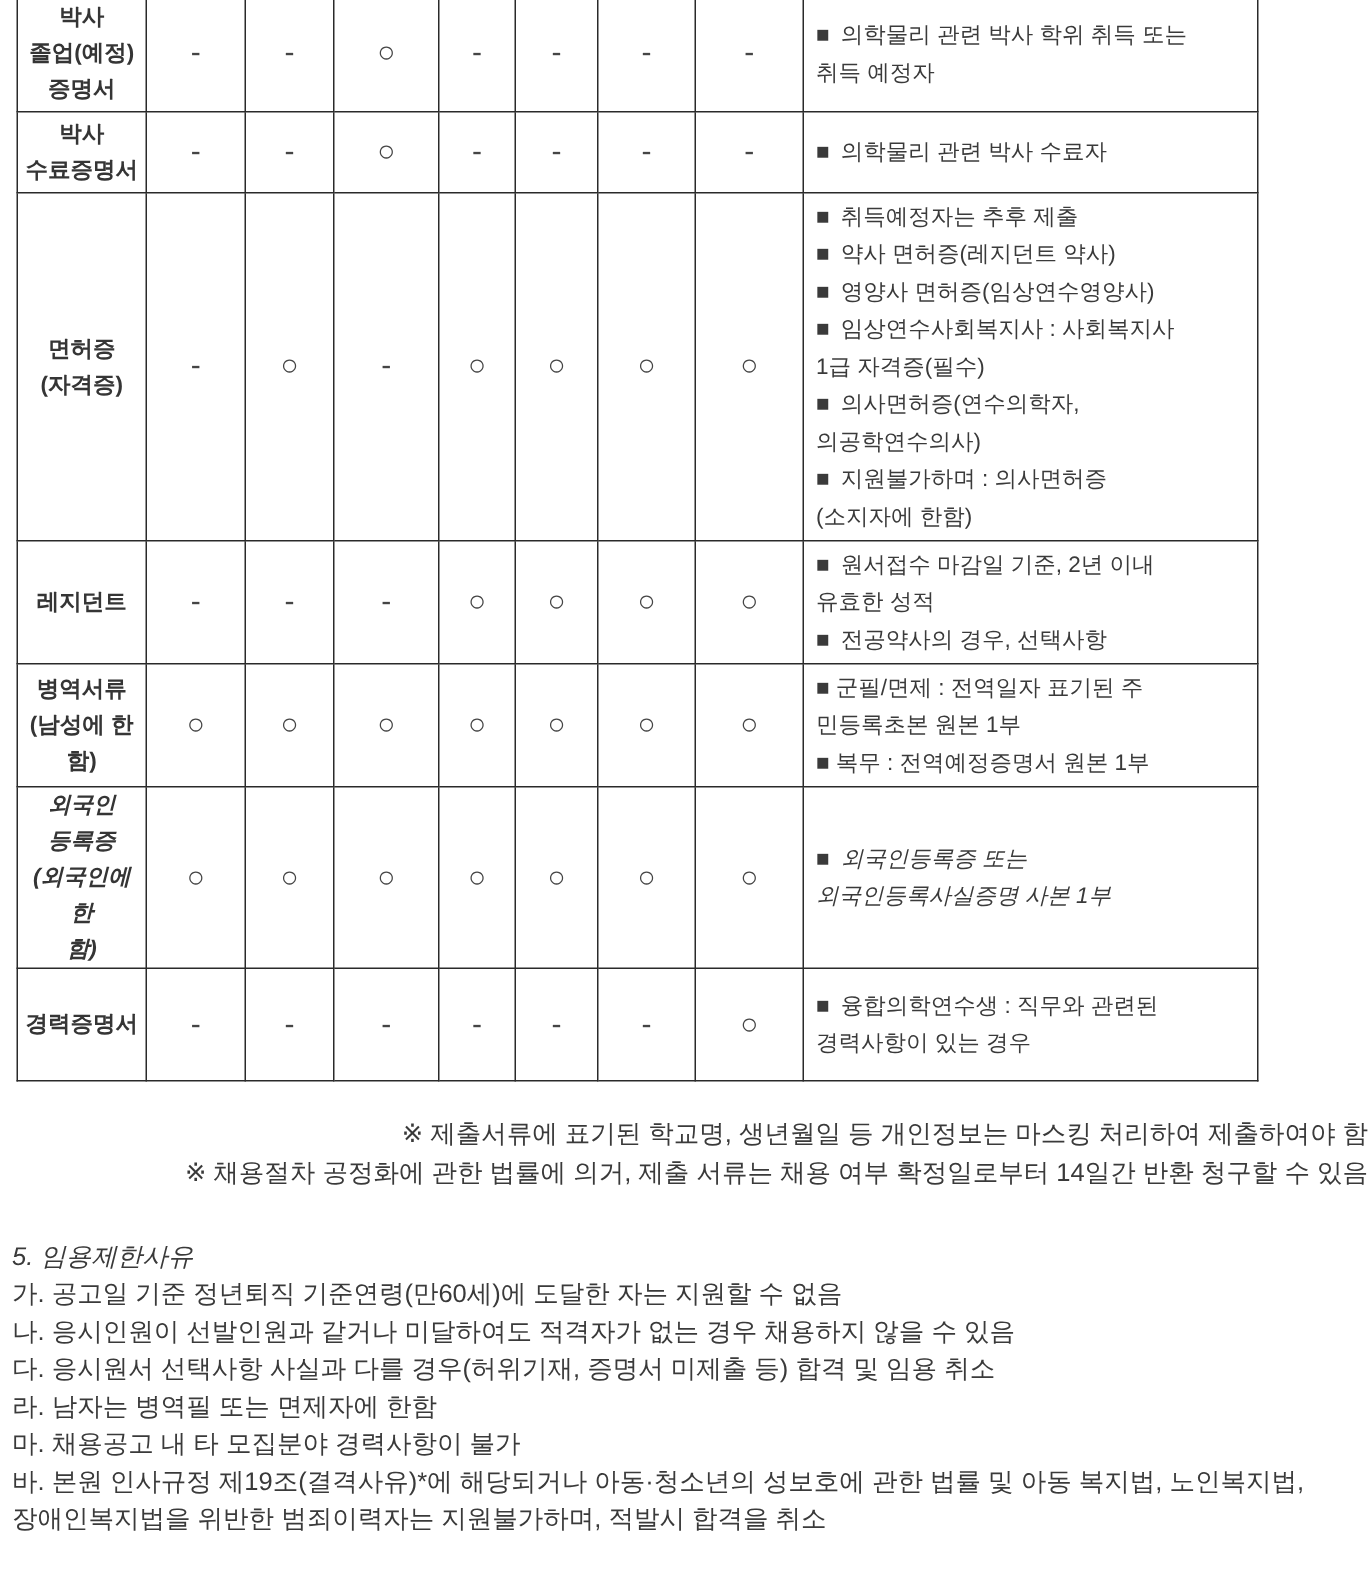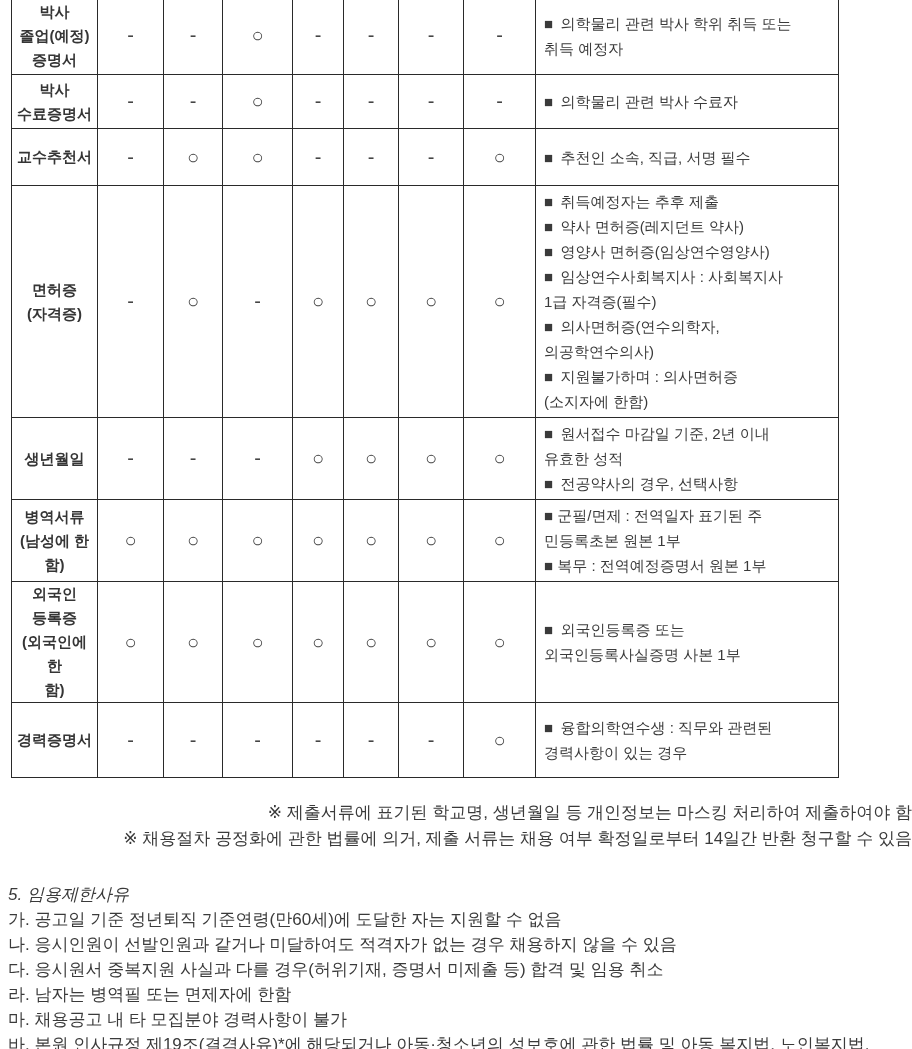--- a/index.html
+++ b/index.html
@@ -103,33 +103,20 @@
           <td class="mark-cell">-</td>
           <td class="mark-cell">○</td>
           <td class="mark-cell">-</td>
           <td class="mark-cell">-</td>
           <td class="mark-cell">-</td>
           <td class="mark-cell">-</td>
           <td class="notes-cell">
             <div class="note-item">■ 의학물리 관련 박사 수료자</div>
           </td>
         </tr>
-        <tr style="height: 57px;">
-          <td class="label-cell">교수추천서</td>
-          <td class="mark-cell">-</td>
-          <td class="mark-cell">○</td>
-          <td class="mark-cell">○</td>
-          <td class="mark-cell">-</td>
-          <td class="mark-cell">-</td>
-          <td class="mark-cell">-</td>
-          <td class="mark-cell">○</td>
-          <td class="notes-cell">
-            <div class="note-item">■ 추천인 소속, 직급, 서명 필수</div>
-          </td>
-        </tr>
         <tr style="height: 228px;">
           <td class="label-cell">면허증
 (자격증)</td>
           <td class="mark-cell">-</td>
           <td class="mark-cell">○</td>
           <td class="mark-cell">-</td>
           <td class="mark-cell">○</td>
           <td class="mark-cell">○</td>
           <td class="mark-cell">○</td>
           <td class="mark-cell">○</td>
@@ -139,21 +126,21 @@
             <div class="note-item">■ 영양사 면허증(임상연수영양사)</div>
             <div class="note-item">■ 임상연수사회복지사 : 사회복지사
 1급 자격증(필수)</div>
             <div class="note-item">■ 의사면허증(연수의학자,
 의공학연수의사)</div>
             <div class="note-item">■ 지원불가하며 : 의사면허증
 (소지자에 한함)</div>
           </td>
         </tr>
         <tr style="height: 77px;">
-          <td class="label-cell">생년월일</td>
+          <td class="label-cell">레지던트</td>
           <td class="mark-cell">-</td>
           <td class="mark-cell">-</td>
           <td class="mark-cell">-</td>
           <td class="mark-cell">○</td>
           <td class="mark-cell">○</td>
           <td class="mark-cell">○</td>
           <td class="mark-cell">○</td>
           <td class="notes-cell">
             <div class="note-item">■ 원서접수 마감일 기준, 2년 이내
 유효한 성적</div>
@@ -170,21 +157,21 @@
           <td class="mark-cell">○</td>
           <td class="mark-cell">○</td>
           <td class="mark-cell">○</td>
           <td class="mark-cell">○</td>
           <td class="notes-cell">
             <div class="note-item">■ 군필/면제 : 전역일자 표기된 주
 민등록초본 원본 1부</div>
             <div class="note-item">■ 복무 : 전역예정증명서 원본 1부</div>
           </td>
         </tr>
-        <tr style="height: 100px;">
+        <tr style="height: 100px; font-style: italic;">
           <td class="label-cell">외국인
 등록증
 (외국인에 한
 함)</td>
           <td class="mark-cell">○</td>
           <td class="mark-cell">○</td>
           <td class="mark-cell">○</td>
           <td class="mark-cell">○</td>
           <td class="mark-cell">○</td>
           <td class="mark-cell">○</td>
@@ -213,20 +200,20 @@
 
   <div class="footnotes">
     <div class="footnote-line">※ 제출서류에 표기된 학교명, 생년월일 등 개인정보는 마스킹 처리하여 제출하여야 함</div>
     <div class="footnote-line">※ 채용절차 공정화에 관한 법률에 의거, 제출 서류는 채용 여부 확정일로부터 14일간 반환 청구할 수 있음</div>
   </div>
 
   <div class="section">
     <div class="section-title">5. 임용제한사유</div>
     <div class="section-item">가. 공고일 기준 정년퇴직 기준연령(만60세)에 도달한 자는 지원할 수 없음</div>
     <div class="section-item">나. 응시인원이 선발인원과 같거나 미달하여도 적격자가 없는 경우 채용하지 않을 수 있음</div>
-    <div class="section-item">다. 응시원서 중복지원 사실과 다를 경우(허위기재, 증명서 미제출 등) 합격 및 임용 취소</div>
+    <div class="section-item">다. 응시원서 선택사항 사실과 다를 경우(허위기재, 증명서 미제출 등) 합격 및 임용 취소</div>
     <div class="section-item">라. 남자는 병역필 또는 면제자에 한함</div>
     <div class="section-item">마. 채용공고 내 타 모집분야 경력사항이 불가</div>
     <div class="section-item">바. 본원 인사규정 제19조(결격사유)*에 해당되거나 아동·청소년의 성보호에 관한 법률 및 아동 복지법, 노인복지법,
 장애인복지법을 위반한 범죄이력자는 지원불가하며, 적발시 합격을 취소</div>
   </div>
 
 </div>
 
 </body></html>

